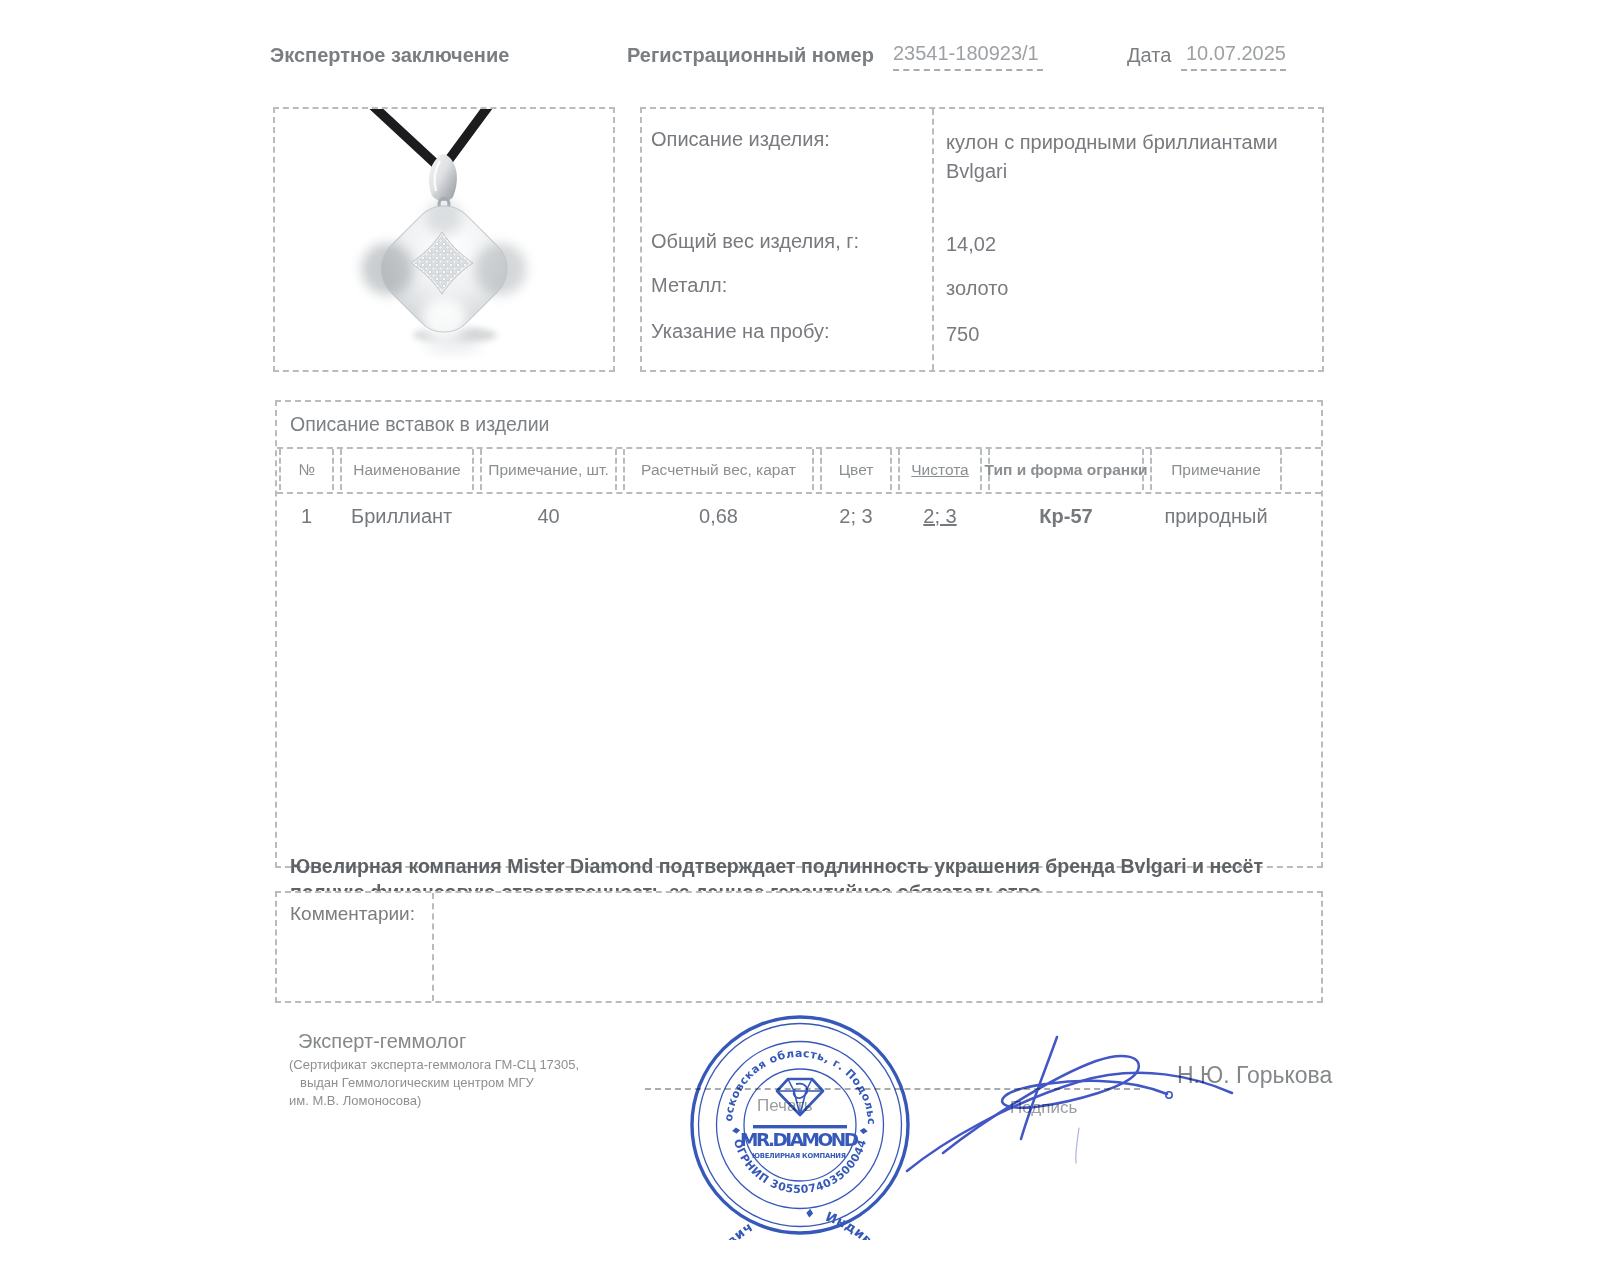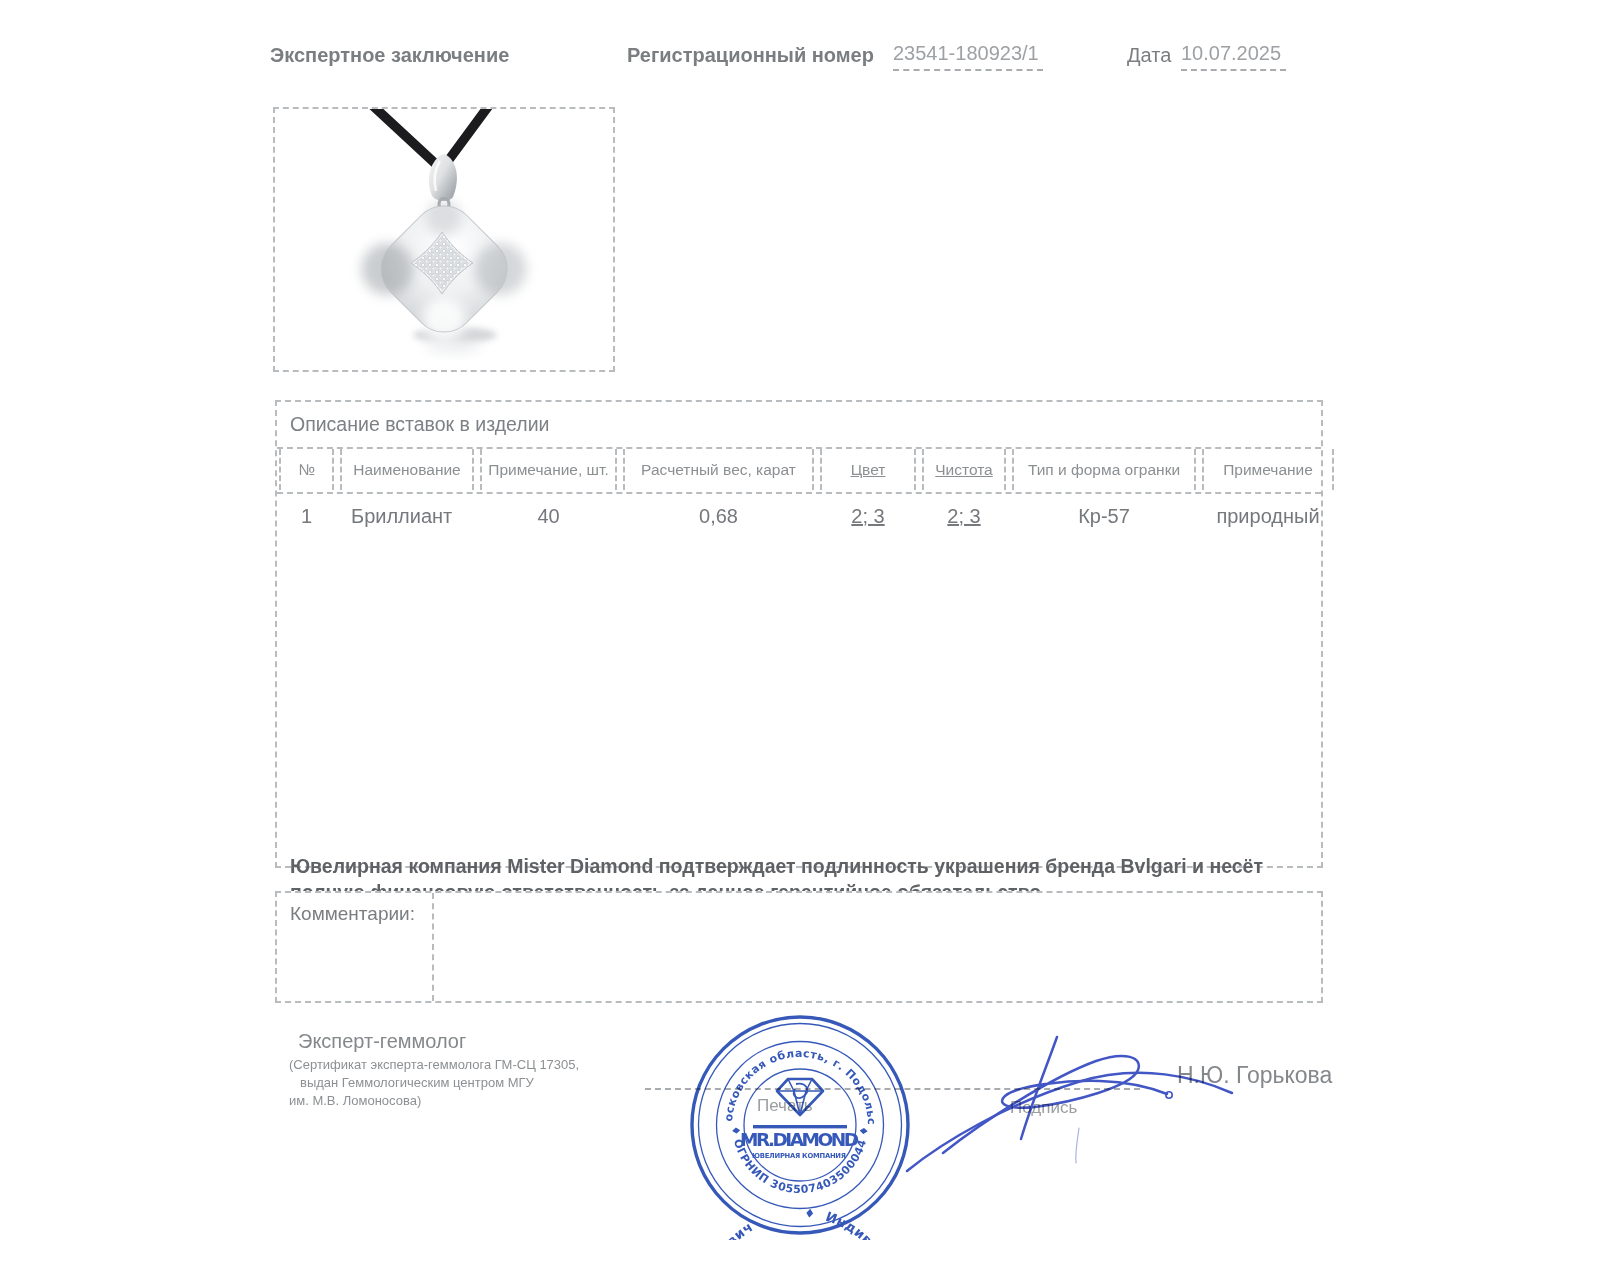--- a/index.html
+++ b/index.html
@@ -7,21 +7,21 @@
               font-family:"Liberation Sans", sans-serif; }
   .page { position:relative; width:1600px; height:1280px; background:#fff; }
 
   
   .hdr-title      { position:absolute; left:270px;  top:44px; font-size:20px; font-weight:bold; color:#7b7e81; }
   .hdr-reg-label  { position:absolute; left:627px;  top:44px; font-size:20px; font-weight:bold; color:#7b7e81; }
   .hdr-reg-value  { position:absolute; left:893px;  top:42px; width:150px; font-size:20px; color:#9ea1a4;
                     border-bottom:2px dashed #a9acaf; padding-bottom:4px; white-space:nowrap; }
   .hdr-date-label { position:absolute; left:1127px; top:44px; font-size:20px; font-weight:normal; color:#7b7e81; }
   .hdr-date-value { position:absolute; left:1181px; top:42px; width:105px; font-size:20px; color:#9ea1a4;
-                    border-bottom:2px dashed #a9acaf; padding-bottom:4px; white-space:nowrap; }
+                    border-bottom:2px dashed #a9acaf; padding-bottom:4px; white-space:nowrap;text-align:right; }
 
   .dashed-box { border:2px dashed #b9bcbf; background:#fff; position:absolute; }
 
   
   .photo-box { left:273px; top:107px; width:342px; height:265px; }
 
   
   .details-box { left:640px; top:107px; width:684px; height:265px; }
   .details-divider { position:absolute; left:290px; top:0; bottom:0; border-left:2px dashed #b9bcbf; }
   .d-label { position:absolute; left:9px;  font-size:20px; color:#777a7e; white-space:nowrap; }
@@ -34,21 +34,21 @@
   .tline { position:absolute; left:0; right:0; border-top:2px dashed #b9bcbf; }
   .tline1 { top:45px; } .tline2 { top:90px; }
   .thead-row { position:absolute; left:2px; top:47px; height:41px; display:flex; gap:6px; }
   .th-cell { border-left:2px dashed #b9bcbf; border-right:2px dashed #b9bcbf;
              font-size:15.5px; color:#8c8f92; display:flex; align-items:center; justify-content:center;
              white-space:nowrap; }
   .tdata-row { position:absolute; left:2px; top:99px; height:30px; display:flex; gap:6px; }
   .td-cell { font-size:20px; color:#75787c; display:flex; align-items:center; justify-content:center; white-space:nowrap; }
   .td-cell.left { justify-content:flex-start; padding-left:11px; }
   .c1{width:55px;} .c2{width:134px;} .c3{width:137px;} .c4{width:191px;}
-  .c5{width:96px;text-decoration:underline;} .c6{width:84px;text-decoration:underline;} .c7{width:184px;} .c8{width:132px;}
+  .c5{width:72px;} .c6{width:84px;text-decoration:underline;} .c7{width:156px;font-weight:bold;} .c8{width:132px;}
   .guarantee { position:absolute; left:13px; top:412px; width:1016px;
                font-size:19.5px; font-weight:bold; color:#5f6265; line-height:26px;margin-top:39px; }
 
   
   .comments-box { left:275px; top:891px; width:1048px; height:112px; }
   .comments-divider { position:absolute; left:155px; top:0; bottom:0; border-left:2px dashed #b9bcbf; }
   .comments-label { position:absolute; left:13px; top:10px; font-size:19px; color:#7b7e81; }
   .comments-text  { position:absolute; left:168px; top:10px; width:862px;
                     font-size:18.5px; color:#777a7e; line-height:28px; }
 
@@ -126,20 +126,31 @@
         <rect x="-54" y="-54" width="108" height="108" rx="32" fill="none" stroke="#c2c6c9" stroke-width="1"></rect>
       </g>
 
       <g transform="translate(167,154)">
         <path d="M 0,-31 C 8,-19 19,-8 31,0 C 19,8 8,19 0,31 C -8,19 -19,8 -31,0 C -19,-8 -8,-19 0,-31 Z" fill="url(#pave)" stroke="#c3c7ca" stroke-width="1"></path>
         <path d="M 0,-31 C 8,-19 19,-8 31,0 C 19,8 8,19 0,31 C -8,19 -19,8 -31,0 C -19,-8 -8,-19 0,-31 Z" fill="none" stroke="#ffffff" stroke-width="1" opacity=".7" transform="scale(.93)"></path>
       </g>
     </svg>
   </div>
 
+  <div class="dashed-box details-box">
+    <div class="details-divider"></div>
+    <div class="d-label dr1">Описание изделия:</div>
+    <div class="d-value dr1">кулон с природными бриллиантами Bvlgari</div>
+    <div class="d-label dr2">Общий вес изделия, г:</div>
+    <div class="d-value dr2">14,02</div>
+    <div class="d-label dr3">Металл:</div>
+    <div class="d-value dr3">золото</div>
+    <div class="d-label dr4">Указание на пробу:</div>
+    <div class="d-value dr4">750</div>
+  </div>
 
   <div class="dashed-box inserts-box">
     <div class="inserts-title">Описание вставок в изделии</div>
     <div class="tline tline1"></div>
     <div class="tline tline2"></div>
 
     <div class="thead-row">
       <div class="th-cell c1">№</div>
       <div class="th-cell c2">Наименование</div>
       <div class="th-cell c3">Примечание, шт.</div>

